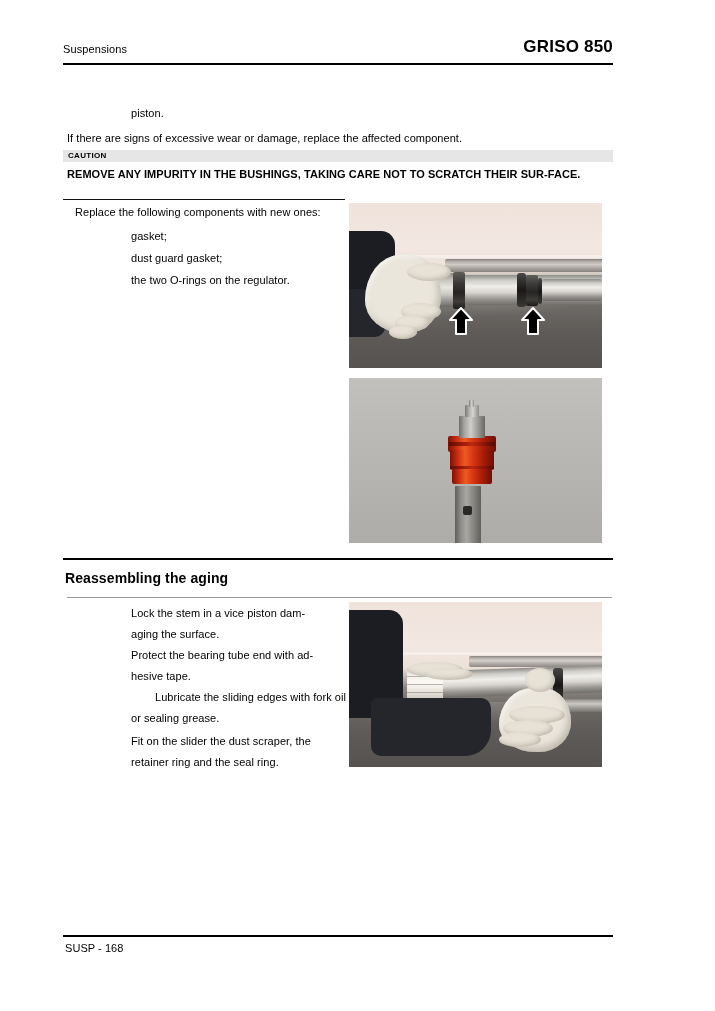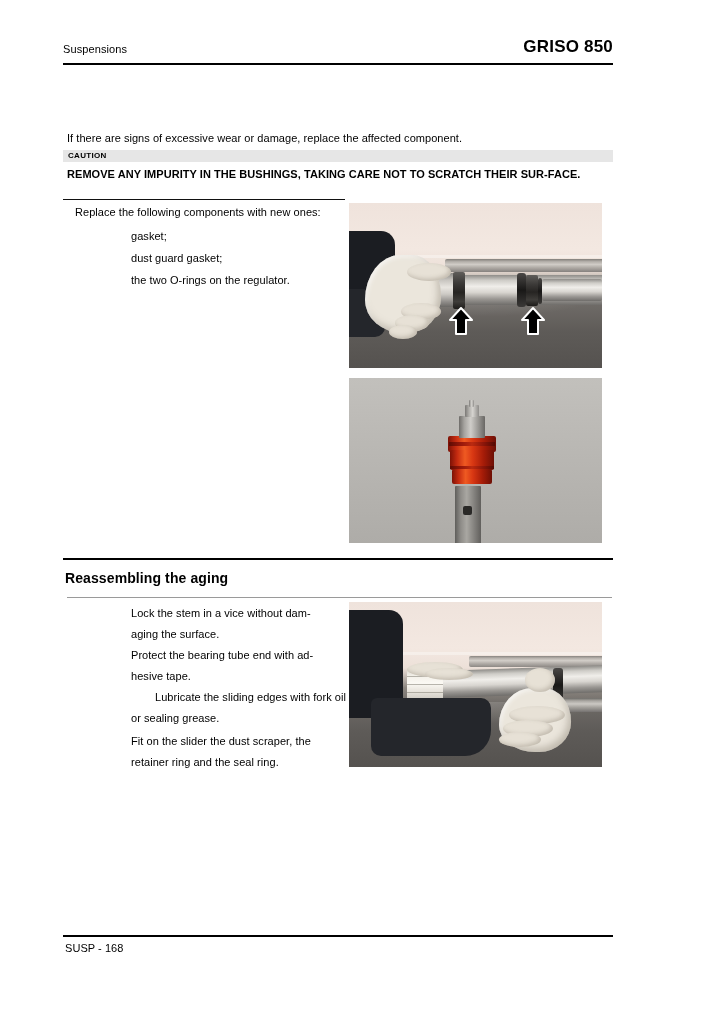--- a/index.html
+++ b/index.html
@@ -375,20 +375,21 @@
 <body>
 
 <div class="page">
 
   <div class="page-header">
     <div class="header-left">Suspensions</div>
     <div class="header-right">GRISO 850</div>
   </div>
   <div class="rule-thick" id="rule-header"></div>
 
+  <div class="txt" id="piston-line">piston.</div>
   <div class="txt" id="wear-line">If there are signs of excessive wear or damage, replace the affected component.</div>
 
   <div class="caution-band"></div>
   <div class="caution-label">CAUTION</div>
   <div class="caution-text">REMOVE ANY IMPURITY IN THE BUSHINGS, TAKING CARE NOT TO SCRATCH THEIR SUR-FACE.</div>
 
   <div class="rule-thin-dark" id="rule-above-list"></div>
   <div class="txt" id="replace-intro">Replace the following components with new ones:</div>
   <div class="list-item" id="li-0">gasket;</div>
   <div class="list-item" id="li-1">dust guard gasket;</div>
@@ -455,21 +456,21 @@
       <div class="reg-cap" style="left:110px; top:38px; width:26px; height:22px;"></div>
       <div class="reg-top" style="left:116px; top:27px; width:14px; height:12px;"></div>
       <div class="reg-top" style="left:120px; top:22px; width:5px; height:7px;"></div>
     </div>
   </div>
 
   <div class="rule-thick" id="rule-section"></div>
   <div class="section-title">Reassembling the aging</div>
   <div class="rule-thin-grey" id="rule-below-section"></div>
 
-  <div class="step-line" id="sl-0">Lock the stem in a vice without dam-</div>
+  <div class="step-line" id="sl-0">Lock the stem in a vice piston dam-</div>
   <div class="step-line" id="sl-1">aging the surface.</div>
   <div class="step-line" id="sl-3">hesive tape.</div>
   <div class="step-line" id="sl-2">Protect the bearing tube end with ad-</div>
   <div class="step-line" id="sl-4">Lubricate the sliding edges with fork oil</div>
   <div class="step-line" id="sl-5">or sealing grease.</div>
   <div class="step-line" id="sl-6">Fit on the slider the dust scraper, the</div>
   <div class="step-line" id="sl-7">retainer ring and the seal ring.</div>
 
   <div class="photo" id="photo-3">
     <div class="ph-inner">

